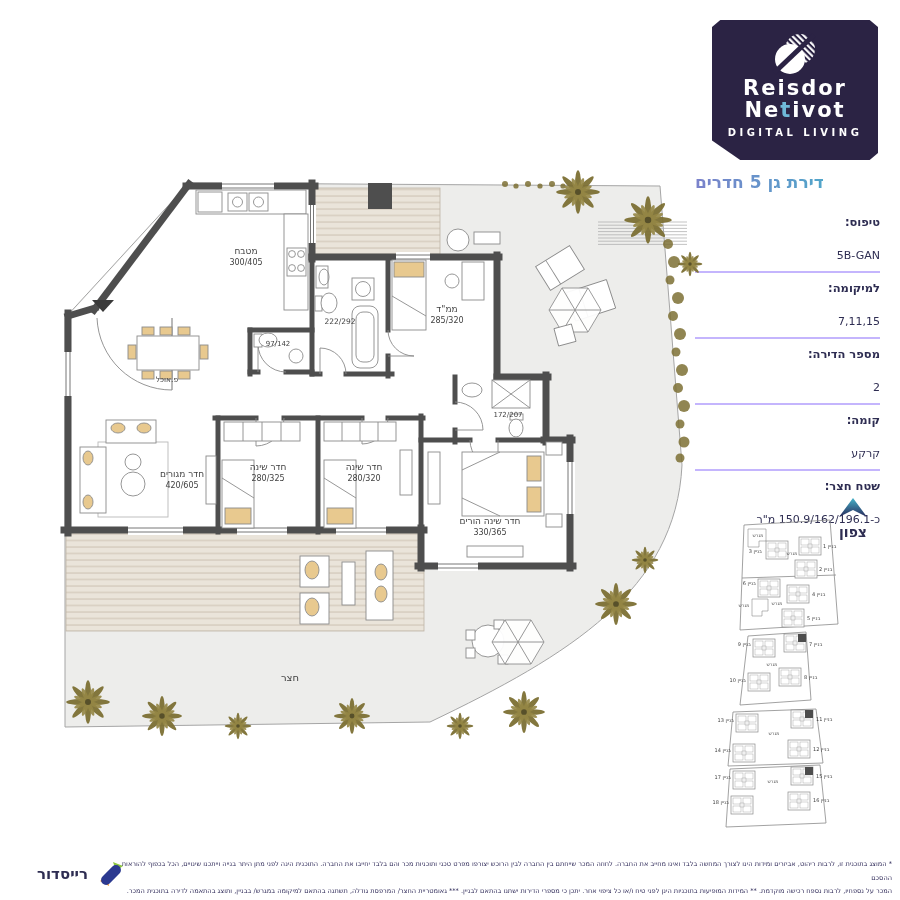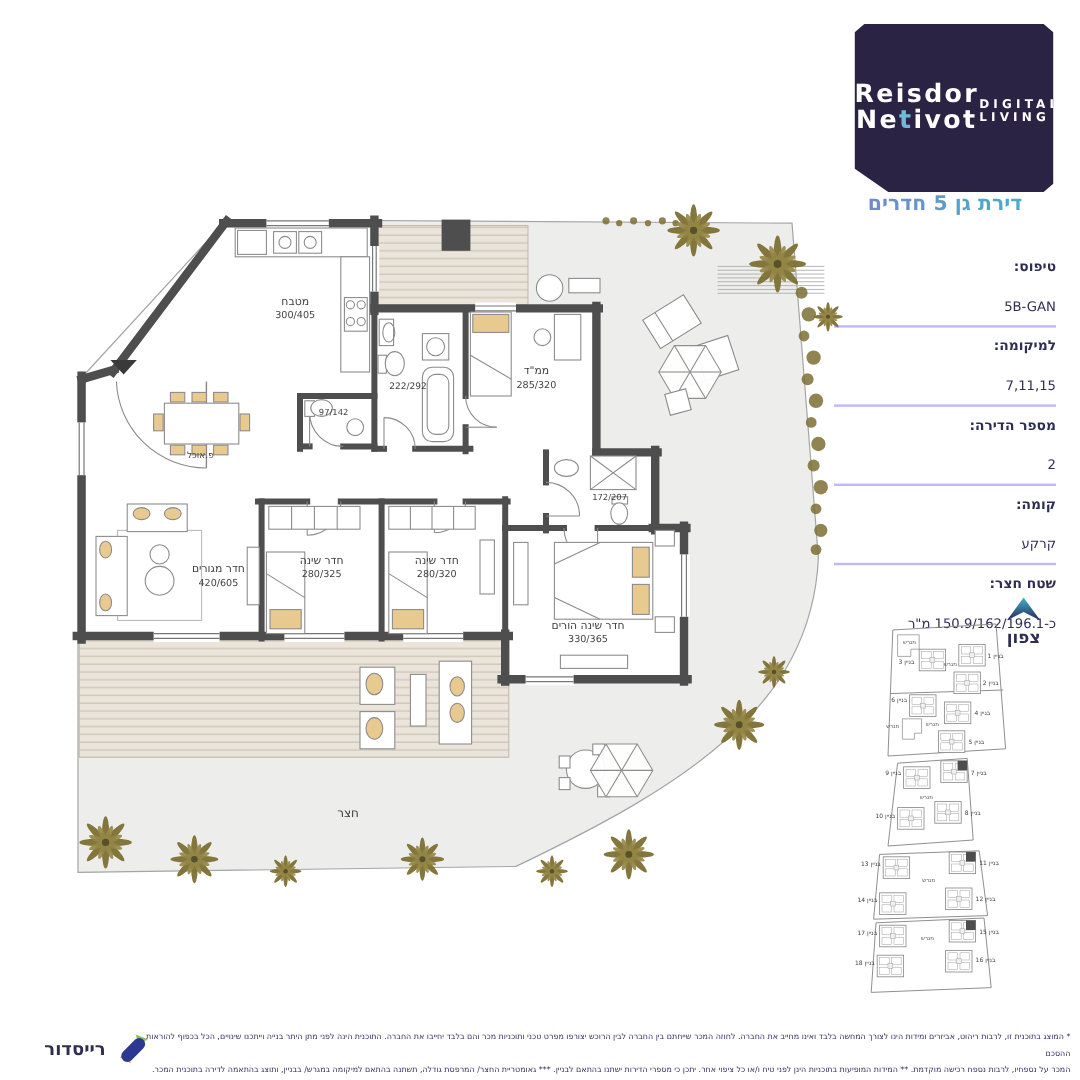--- a/index.html
+++ b/index.html
@@ -2,26 +2,26 @@
 <html lang="he"><head>
 <meta charset="utf-8">
 <style>
   html,body{margin:0;padding:0;}
   body{width:900px;height:900px;position:relative;background:#ffffff;overflow:hidden;
        font-family:"DejaVu Sans","Liberation Sans",sans-serif;color:#2e2d52;}
   .abs{position:absolute;}
   
   .brand-box{left:712px;top:20px;width:166px;height:140px;background:#2b2344;
      clip-path:polygon(5% 0,95% 0,100% 5%,100% 95%,95% 100%,17% 100%,0 86%,0 5%);
-     display:flex;flex-direction:row;align-items:center;}
+     display:flex;flex-direction:column;align-items:center;}
   .brand-name{color:#fff;font-size:21px;font-weight:bold;letter-spacing:2px;line-height:1.04;text-align:center;}
   .brand-accent{color:#6fb9d9;}
   .brand-tagline{color:#fff;font-size:10px;font-weight:bold;letter-spacing:3.5px;margin-top:5px;}
   
-  .apt-title{left:695px;top:160px;width:185px;text-align:center;direction:rtl;
+  .apt-title{left:695px;top:172px;width:185px;text-align:left;direction:rtl;
      font-size:17px;font-weight:bold;
      background:linear-gradient(to left,#3fb4c9,#7b82cb);
      -webkit-background-clip:text;background-clip:text;color:transparent;}
   .details{left:695px;top:207px;width:185px;direction:rtl;}
   .detail-row{padding:8px 0 9px;border-bottom:2px solid #c4b5fd;text-align:right;}
   .detail-row:last-child{border-bottom:none;}
   .detail-label{font-size:11.5px;font-weight:bold;color:#2e2d52;}
   .detail-value{font-size:11px;color:#2e2d52;margin-top:20px;}
   
   .compass{left:833px;top:497px;width:40px;text-align:center;}

